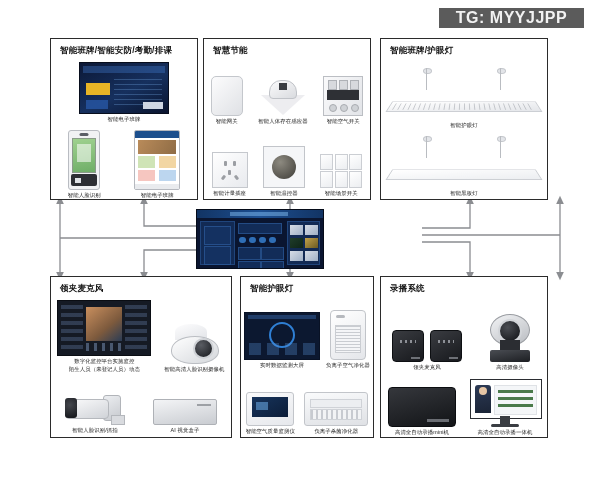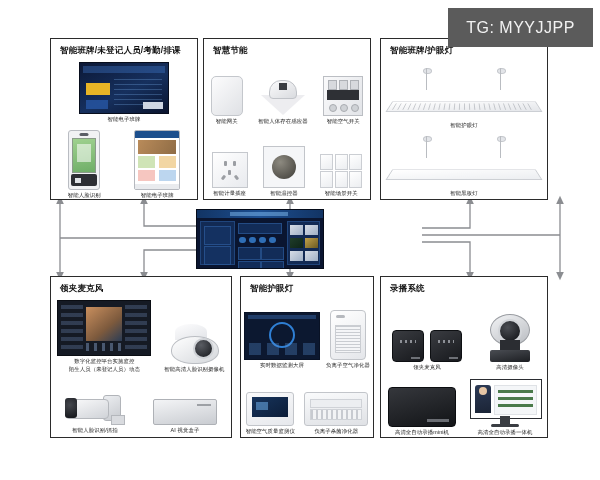--- a/index.html
+++ b/index.html
@@ -27,25 +27,26 @@
     position: absolute;
     background: #5b5b5b;
     color: #f2f2f2;
     font-size: 15px;
     letter-spacing: 0.5px;
     display: flex;
     align-items: center;
     justify-content: center;
   }
   #tg-tag {
-    right: 7px;
+    right: 16px;
     top: 8px;
     width: 145px;
-    height: 39px;
+    height: 20px;
     font-size: 16px;
+    font-weight: bold;
   }
   #url-tag {
     left: 4px;
     bottom: 18px;
     width: 182px;
     height: 28px;
     font-size: 15px;
   }
 
   
@@ -323,21 +324,21 @@
 
       <path d="M422,228 L470,228 L470,200" marker-end="url(#ar)"></path>
       <path d="M422,242 L470,242 L470,276" marker-end="url(#ar)"></path>
       <path d="M422,235 L560,235"></path>
       <path d="M560,235 L560,200" marker-end="url(#ar)"></path>
       <path d="M560,235 L560,276" marker-end="url(#ar)"></path>
     </g>
   </svg>
 
   <div class="panel" id="p1" style="left:50px; top:38px; width:148px; height:162px;">
-    <div class="panel-title">智能班牌/未登记人员/考勤/排课</div>
+    <div class="panel-title">智能班牌/智能安防/考勤/排课</div>
     <div class="row" style="top:22px; height:62px;">
       <div class="cell">
         <div class="art board">
           <div class="b-top"></div>
             <div class="b-yellow"></div>
             <div class="b-grid"></div>
           <div class="b-chip"></div>
             <div class="b-btn"></div>
         </div>
         <div class="cap">智能电子班牌</div>

